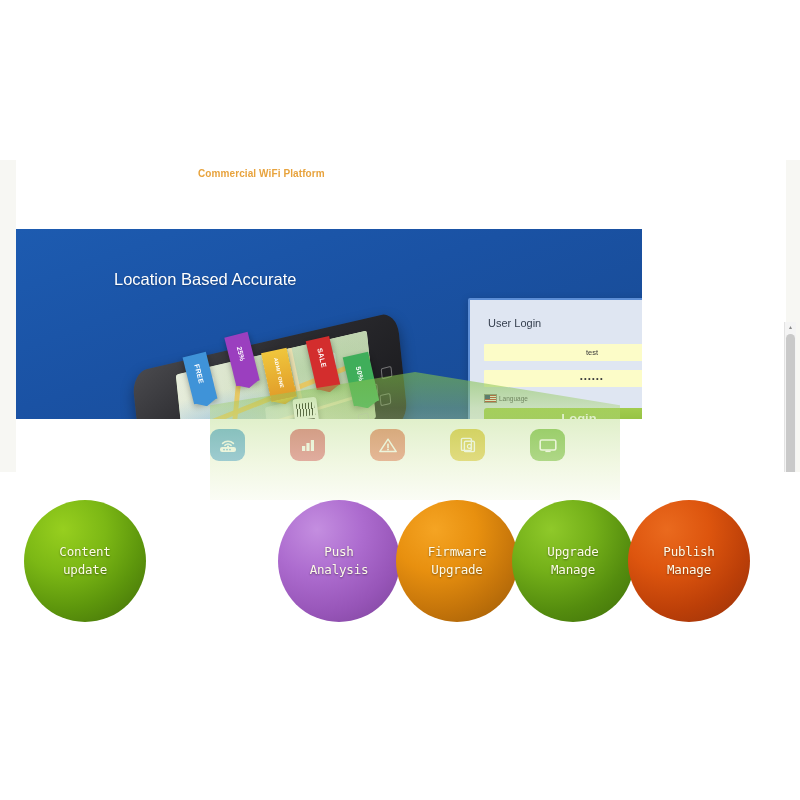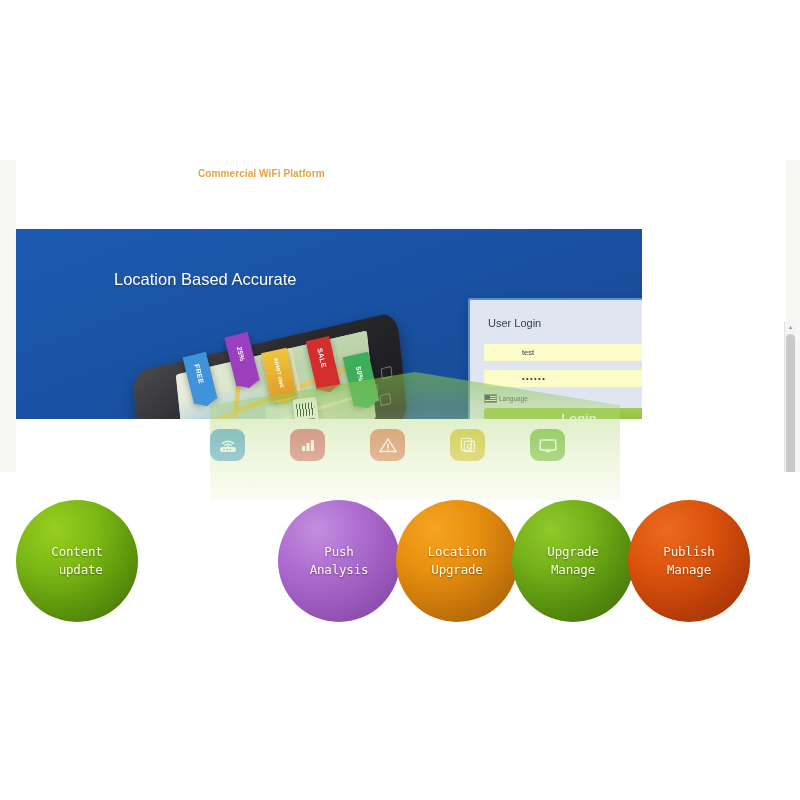--- a/index.html
+++ b/index.html
@@ -250,20 +250,21 @@
     width: 190px;
     height: 17px;
     background: #fcfcc8;
     border: none;
     border-radius: 1px;
     font-family: "Liberation Sans", sans-serif;
     font-size: 7.5px;
     color: #3a3a3a;
     padding: 0 12px 0 38px;
     box-sizing: border-box;
+    text-align: center;
   }
   .login-field.user { top: 44px; }
   .login-field.pass { top: 70px; letter-spacing: 1.4px; }
   .login-field::placeholder { color: #9a9a7a; }
 
   .lang-row {
     position: absolute;
     left: 14px; top: 94px;
     display: flex;
     align-items: center;
@@ -374,21 +375,21 @@
     justify-content: center;
     text-align: center;
     color: #fdfbe8;
     font-family: "DejaVu Sans Mono", "Liberation Mono", monospace;
     font-size: 12.5px;
     line-height: 1.45;
     letter-spacing: -0.2px;
     text-shadow: 0 1px 2px rgba(0,0,0,0.42);
     cursor: pointer;
   }
-  .c1 { left: 16px;  background: radial-gradient(circle at 32% 24%, #97cf1f 0%, #7cb815 34%, #5d960c 64%, #3f6a08 100%); text-align: right; }
+  .c1 { left: 24px;  background: radial-gradient(circle at 32% 24%, #97cf1f 0%, #7cb815 34%, #5d960c 64%, #3f6a08 100%); }
   .c2 { left: 158px; background: radial-gradient(circle at 32% 24%, #8ec0e4 0%, #6fa8d4 34%, #5b8cb4 66%, #46708f 100%); }
   .c3 { left: 278px; background: radial-gradient(circle at 32% 24%, #c48ee0 0%, #ad6ccf 36%, #9755b8 68%, #7b4198 100%); }
   .c4 { left: 396px; background: radial-gradient(circle at 32% 24%, #f5a423 0%, #e8900f 34%, #c4740a 66%, #9a5906 100%); }
   .c5 { left: 512px; background: radial-gradient(circle at 32% 24%, #8fc92a 0%, #74b019 34%, #548c0e 66%, #3d6c09 100%); }
   .c6 { left: 628px; background: radial-gradient(circle at 32% 24%, #ea6a1e 0%, #dd550e 34%, #bc3f08 66%, #96300a 100%); }
 
   
   .scrollbar {
     position: absolute;
     right: 4px;
@@ -555,21 +556,21 @@
         <span>Content</span><br><span>update</span>
       </span>
     </div>
     <div class="circle c3">
       <span>
         <span>Push</span><br><span>Analysis</span>
       </span>
     </div>
     <div class="circle c4">
       <span>
-        <span>Location</span><br><span>Upgrade</span>
+        <span>Firmware</span><br><span>Upgrade</span>
       </span>
     </div>
     <div class="circle c5">
       <span>
         <span>Upgrade</span><br><span>Manage</span>
       </span>
     </div>
     <div class="circle c6">
       <span>
         <span>Publish</span><br><span>Manage</span>

